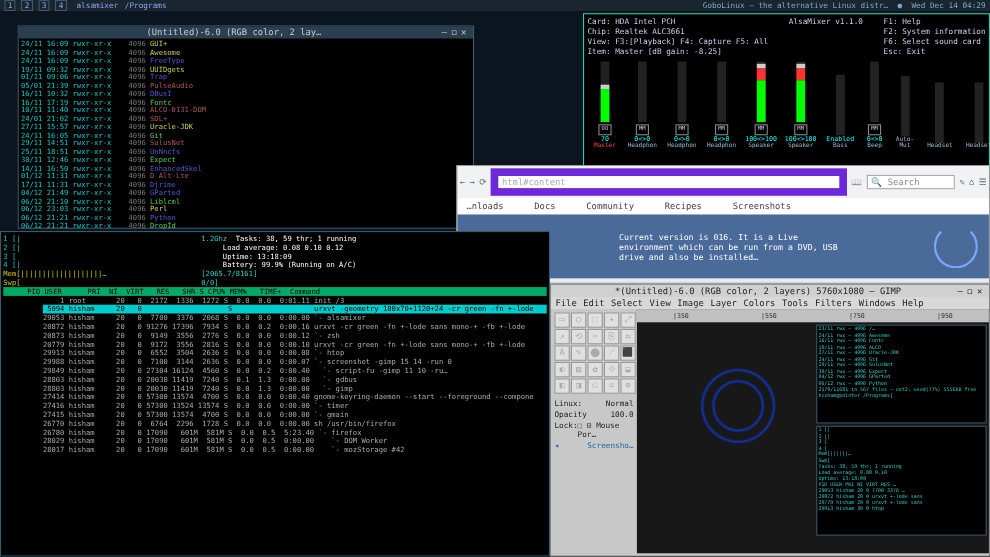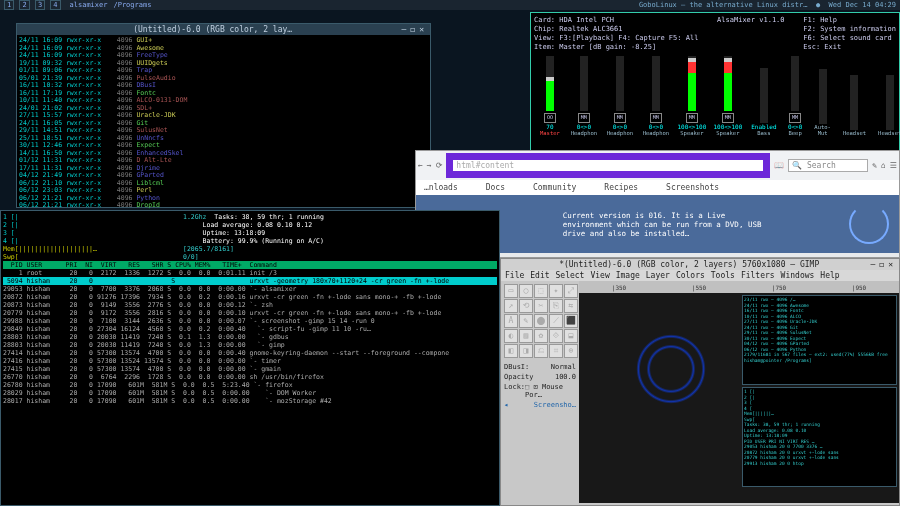--- a/index.html
+++ b/index.html
@@ -80,22 +80,22 @@
   #browser .banner .desc { font-size: 7.5px; width: 200px; }
   #browser .swirl { width: 40px; height: 40px; border: 2px solid #7af; border-radius: 50%; border-top-color: transparent; }
 
   
   #htop { top: 210px; left: 0; width: 500px; height: 296px; }
   #htop .content { padding: 2px; font-size: 6.5px; line-height: 8px; }
   #htop .cpu { color: #0cc; }
   #htop .mem { color: #cc0; }
   #htop .stats { color: #3cc; }
   #htop .wh { color: #fff; }
-  #htop .header-row { background: #0a6; color: #000; white-space: pre; }
-  #htop .proc { white-space: pre; color: #aaa; }
+  #htop .header-row { background: #0a6; color: #000; white-space: pre; padding-left: 14px; }
+  #htop .proc { white-space: pre; color: #aaa; margin-left: 36px; }
 
   
   #gimp { top: 258px; left: 500px; width: 400px; height: 248px; background: #c8c8c8; border-color: #888; }
   #gimp .menubar { background: #d8d8d8; display: flex; gap: 6px; padding: 1px 4px; font-size: 8px; color: #222; }
   #gimp .body { display: flex; height: 222px; }
   #gimp .toolbox { width: 78px; background: #c8c8c8; padding: 3px; }
   #gimp .tool-grid { display: grid; grid-template-columns: repeat(5, 14px); gap: 1px; }
   #gimp .tool { width: 14px; height: 14px; background: #e0e0e0; border: 1px solid #999; font-size: 8px; text-align: center; line-height: 12px; }
   #gimp .opts { margin-top: 4px; font-size: 7px; color: #222; }
   #gimp .opts .row { display: flex; justify-content: space-between; padding: 1px 0; }
@@ -317,20 +317,21 @@
       </div>
     </div>
     <div class="header-row">  PID USER      PRI  NI  VIRT   RES   SHR S CPU% MEM%   TIME+  Command</div>
     <div id="htop-procs">
         <div class="proc">    1 root       20   0  2172  1336  1272 S  0.0  0.0  0:01.11 init /3</div>
         <div class="proc hl" style="background: rgb(0, 204, 204); color: rgb(0, 0, 0);"> 5094 hisham     20   0                    S                   urxvt -geometry 180x70+1120+24 -cr green -fn +-lode</div>
         <div class="proc">29053 hisham     20   0  7700  3376  2068 S  0.0  0.0  0:00.00 `- alsamixer</div>
         <div class="proc">20872 hisham     20   0 91276 17396  7934 S  0.0  0.2  0:00.16 urxvt -cr green -fn +-lode sans mono-+ -fb +-lode</div>
         <div class="proc">20873 hisham     20   0  9149  3556  2776 S  0.0  0.0  0:00.12 `- zsh</div>
         <div class="proc">20779 hisham     20   0  9172  3556  2816 S  0.0  0.0  0:00.10 urxvt -cr green -fn +-lode sans mono-+ -fb +-lode</div>
+        <div class="proc">29913 hisham     20   0  6552  3504  2636 S  0.0  0.0  0:00.08 `- htop</div>
         <div class="proc">29988 hisham     20   0  7100  3144  2636 S  0.0  0.0  0:00.07 `- screenshot -gimp 15 14 -run 0</div>
         <div class="proc">29849 hisham     20   0 27304 16124  4560 S  0.0  0.2  0:00.40   `- script-fu -gimp 11 10 -ru…</div>
         <div class="proc">28803 hisham     20   0 20030 11419  7240 S  0.1  1.3  0:00.00   `- gdbus</div>
         <div class="proc">28803 hisham     20   0 20030 11419  7240 S  0.0  1.3  0:00.00   `- gimp</div>
         <div class="proc">27414 hisham     20   0 57300 13574  4700 S  0.0  0.0  0:00.40 gnome-keyring-daemon --start --foreground --compone</div>
         <div class="proc">27416 hisham     20   0 57300 13524 13574 S  0.0  0.0  0:00.00 `- timer</div>
         <div class="proc">27415 hisham     20   0 57300 13574  4700 S  0.0  0.0  0:00.00 `- gmain</div>
         <div class="proc">26770 hisham     20   0  6764  2296  1728 S  0.0  0.0  0:00.00 sh /usr/bin/firefox</div>
         <div class="proc">26780 hisham     20   0 17090   601M  581M S  0.0  0.5  5:23.40 `- firefox</div>
         <div class="proc">28029 hisham     20   0 17090   601M  581M S  0.0  0.5  0:00.00    `- DOM Worker</div>
@@ -382,21 +383,21 @@
           <div class="tool">⟐</div>
           <div class="tool">⬓</div>
           <div class="tool">◧</div>
           <div class="tool">◨</div>
           <div class="tool">⎌</div>
           <div class="tool">⌗</div>
           <div class="tool">⊕</div>
         </div>
       <div class="opts">
         <div class="row">
-            <span>DBusI:</span>
+            <span>Linux:</span>
             <span>Normal</span>
           </div>
         <div class="row">
             <span>Opacity</span>
             <span>100.0</span>
           </div>
         <div class="row">
             <span>Lock:</span>
             <span>⬚ ⊡ Mouse Por…</span>
           </div>

